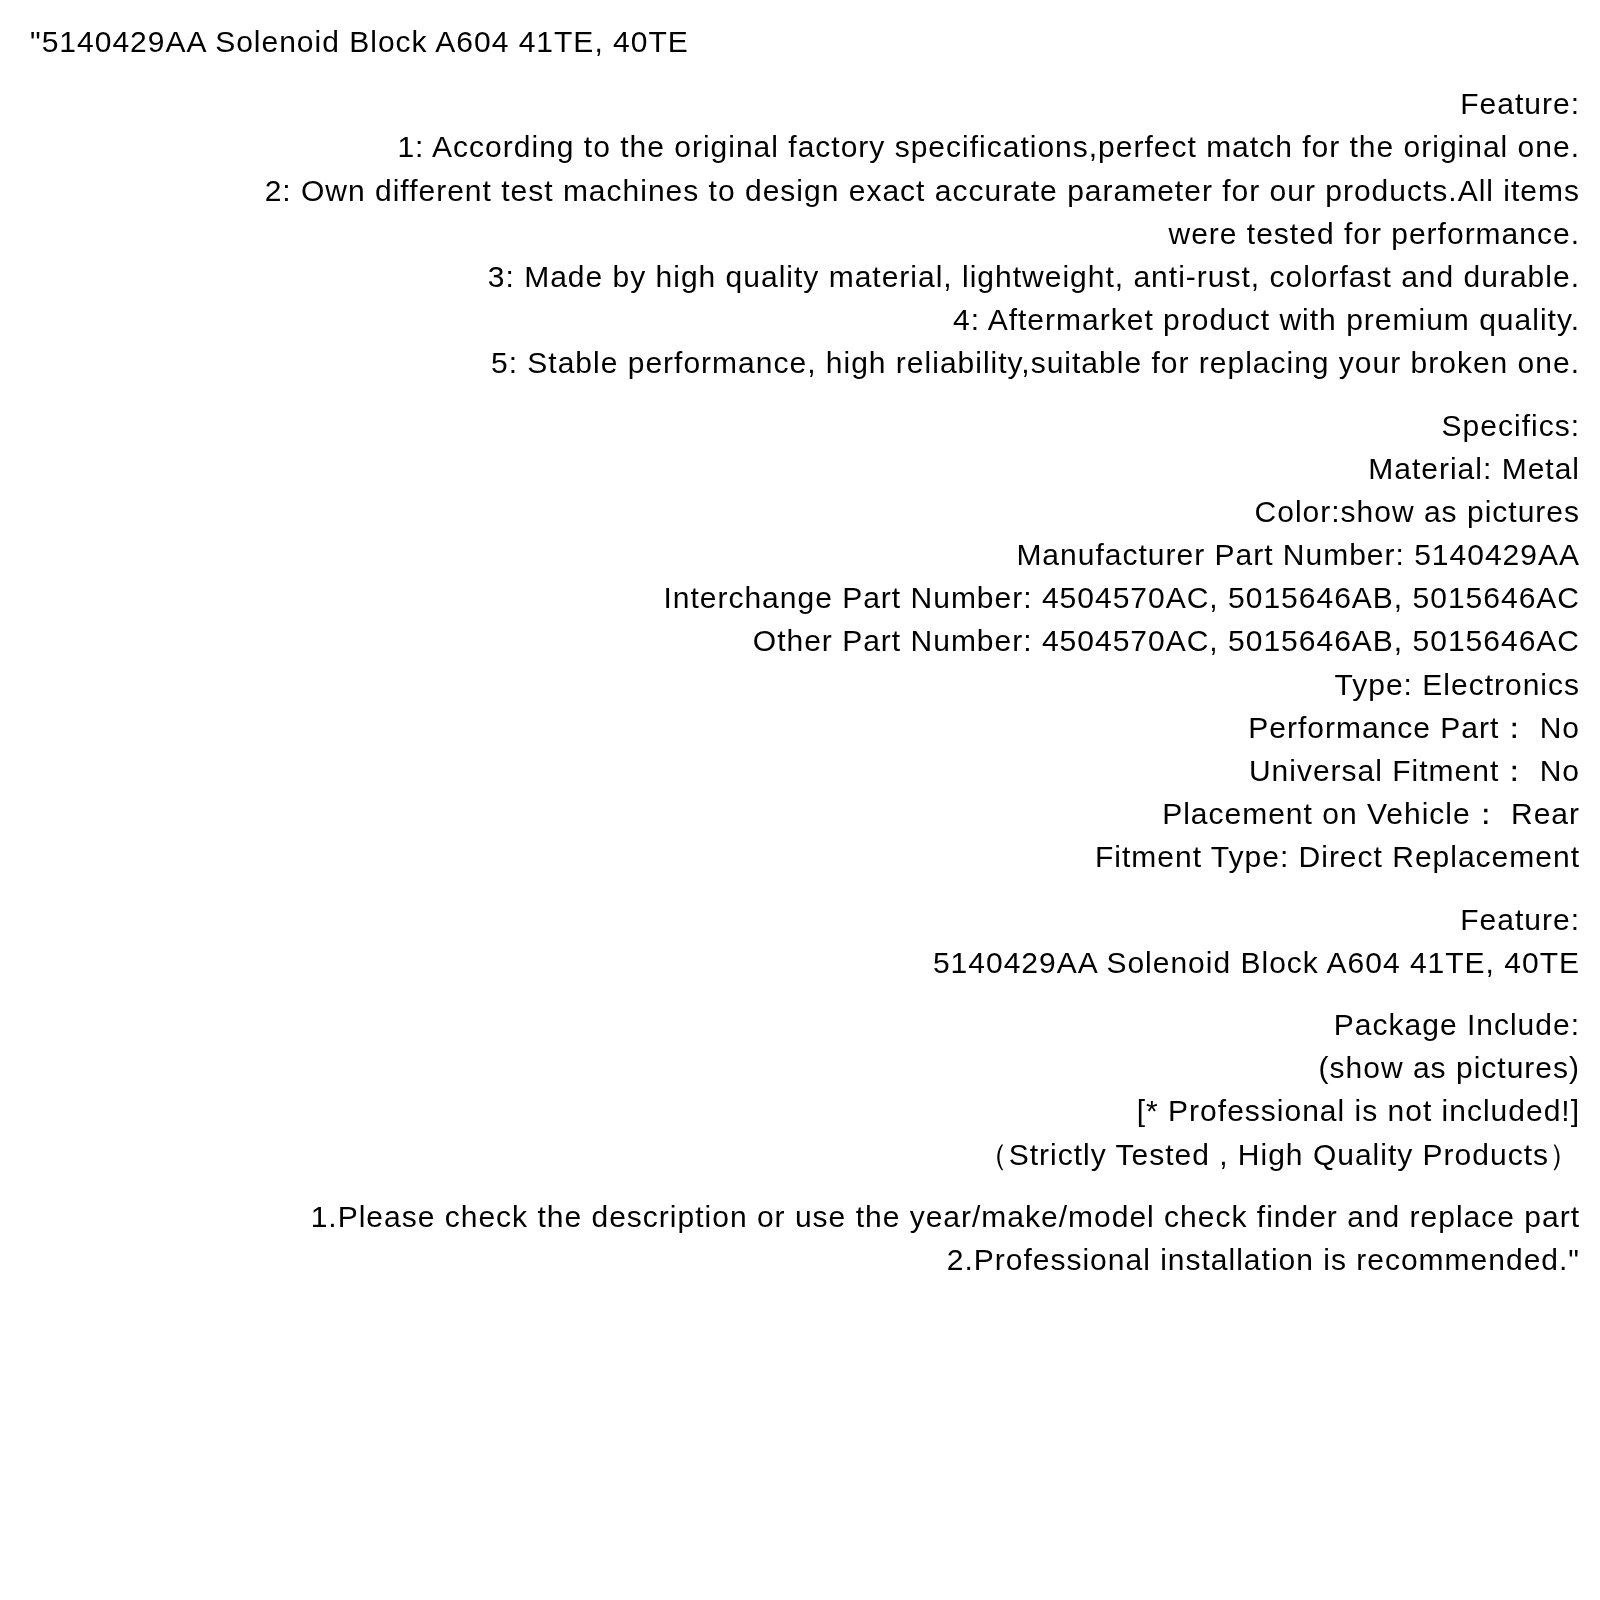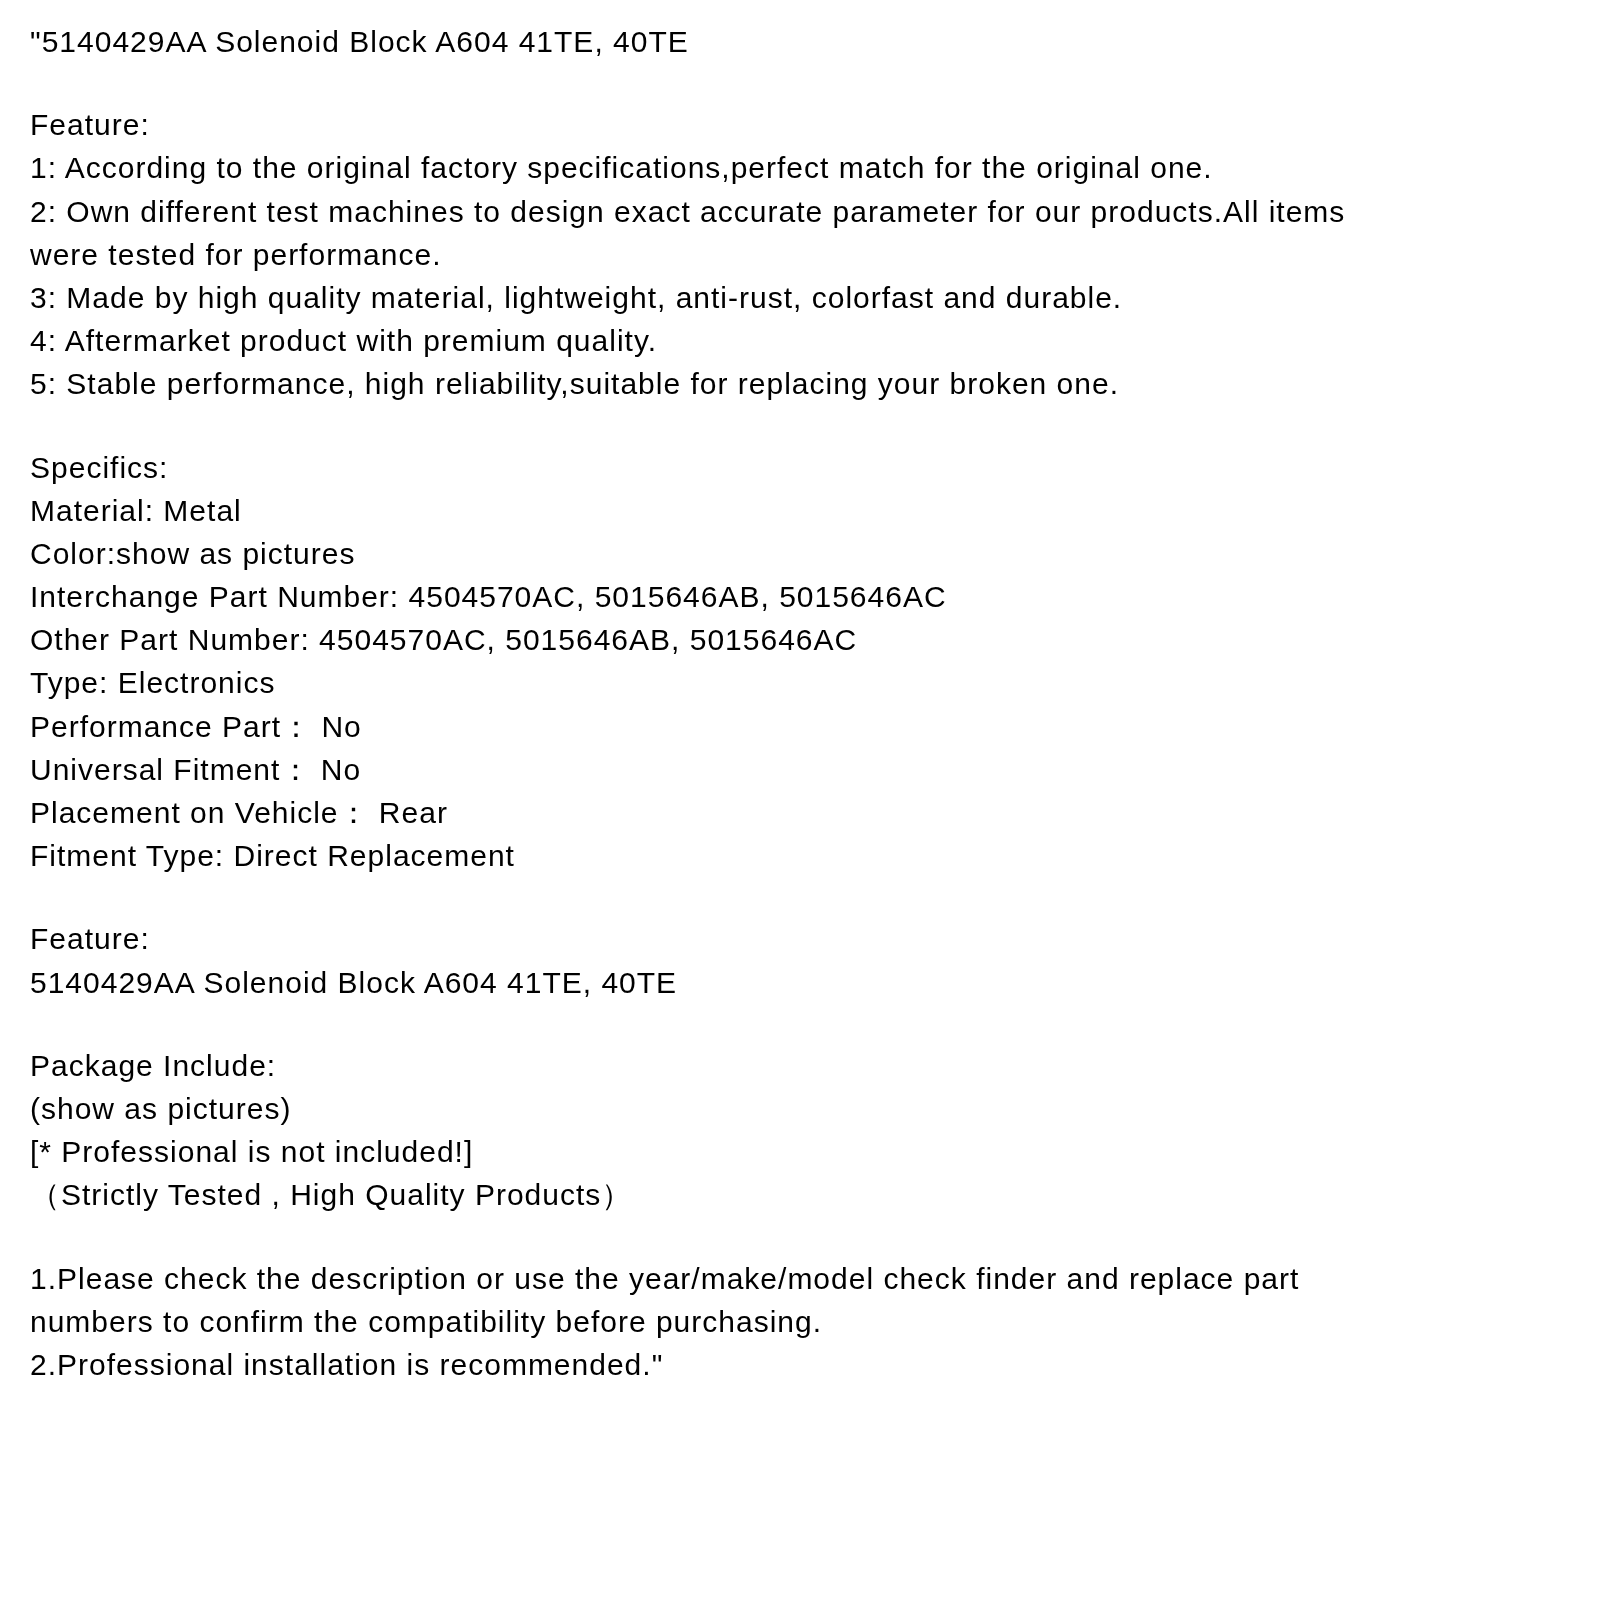--- a/index.html
+++ b/index.html
@@ -20,21 +20,22 @@
     color: #000000;
     font-family: "Liberation Sans", "DejaVu Sans", sans-serif;
     font-size: 30px;
     font-weight: 400;
     letter-spacing: 1px;
   }
   .section {
     margin: 0;
   }
   .section + .section {
-    margin-top: 40px; 
+    margin-top: 19px; 
+    text-align: right;
   }
   .line {
     height: 43.2px;
     line-height: 43.2px;
     white-space: pre;
   }
 </style>
 </head>
 <body>
 
@@ -51,20 +52,21 @@
     <div class="line">were tested for performance.</div>
     <div class="line">3: Made by high quality material, lightweight, anti-rust, colorfast and durable.</div>
     <div class="line">4: Aftermarket product with premium quality.</div>
     <div class="line">5: Stable performance, high reliability,suitable for replacing your broken one.</div>
   </div>
 
   <div class="section">
     <div class="line">Specifics:</div>
     <div class="line">Material: Metal</div>
     <div class="line">Color:show as pictures</div>
+    <div class="line">Manufacturer Part Number: 5140429AA</div>
     <div class="line">Interchange Part Number: 4504570AC, 5015646AB, 5015646AC</div>
     <div class="line">Other Part Number: 4504570AC, 5015646AB, 5015646AC</div>
     <div class="line">Type: Electronics</div>
     <div class="line">Performance Part： No</div>
     <div class="line">Universal Fitment： No</div>
     <div class="line">Placement on Vehicle： Rear</div>
     <div class="line">Fitment Type: Direct Replacement</div>
   </div>
 
   <div class="section">
@@ -74,17 +76,16 @@
 
   <div class="section">
     <div class="line">Package Include:</div>
     <div class="line">(show as pictures)</div>
     <div class="line">[* Professional is not included!]</div>
     <div class="line">（Strictly Tested , High Quality Products）</div>
   </div>
 
   <div class="section">
     <div class="line">1.Please check the description or use the year/make/model check finder and replace part</div>
-    <div class="line">numbers to confirm the compatibility before purchasing.</div>
     <div class="line">2.Professional installation is recommended."</div>
   </div>
 
 </div>
 
 </body></html>

